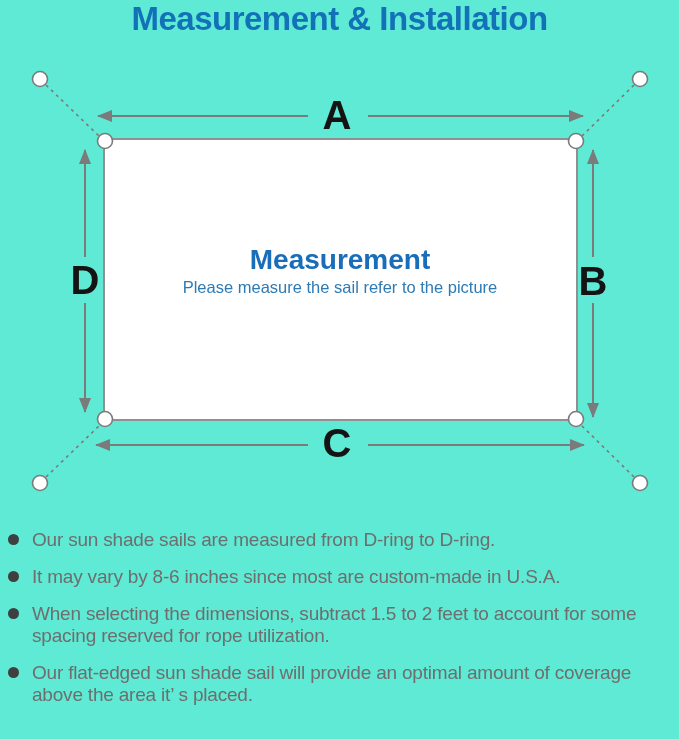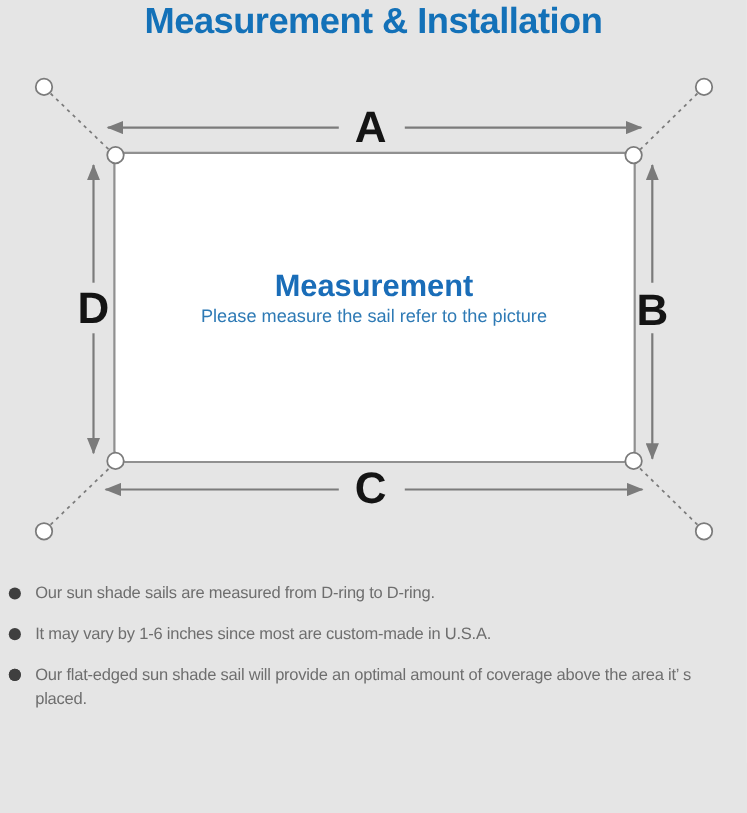--- a/index.html
+++ b/index.html
@@ -1,20 +1,20 @@
 <!DOCTYPE html>
 <html><head>
 <meta charset="utf-8">
 <style>
   html, body { margin: 0; padding: 0; background: #ffffff; }
   .page {
     position: relative;
     width: 679px;
     height: 739px;
-    background: #e5e5e5;
+    background: #5eead4;
     font-family: "Liberation Sans", sans-serif;
     overflow: hidden;
   }
   .page-title {
     position: absolute;
     top: 0px; left: 0; right: 0;
     margin: 0;
     text-align: center;
     font-size: 33px;
     font-weight: bold;
@@ -51,21 +51,21 @@
     left: 8px;
     width: 650px;
     list-style: none;
     margin: 0;
     padding: 0;
   }
   .note-item {
     position: relative;
     padding-left: 24px;
     margin-bottom: 15px;
-    font-size: 15px;
+    font-size: 19px;
     line-height: 22px;
     letter-spacing: -0.2px;
     color: #6e6e6e;
   }
   .note-dot {
     position: absolute;
     left: 0;
     top: 5px;
     width: 11px;
     height: 11px;
@@ -130,24 +130,25 @@
     <text class="center-caption" x="340" y="293">Please measure the sail refer to the picture</text>
   </svg>
 
   <ul class="notes">
     <li class="note-item">
       <span class="note-dot"></span>
       <span>Our sun shade sails are measured from D-ring to D-ring.</span>
     </li>
     <li class="note-item">
       <span class="note-dot"></span>
-      <span>It may vary by 1-6 inches since most are custom-made in U.S.A.</span>
+      <span>It may vary by 8-6 inches since most are custom-made in U.S.A.</span>
     </li>
     <li class="note-item">
       <span class="note-dot"></span>
+      <span>When selecting the dimensions, subtract 1.5 to 2 feet to account for some spacing reserved for rope utilization.</span>
     </li>
     <li class="note-item">
       <span class="note-dot"></span>
       <span>Our flat-edged sun shade sail will provide an optimal amount of coverage above the area it’ s placed.</span>
     </li>
   </ul>
 
 </div>
 
 </body></html>

